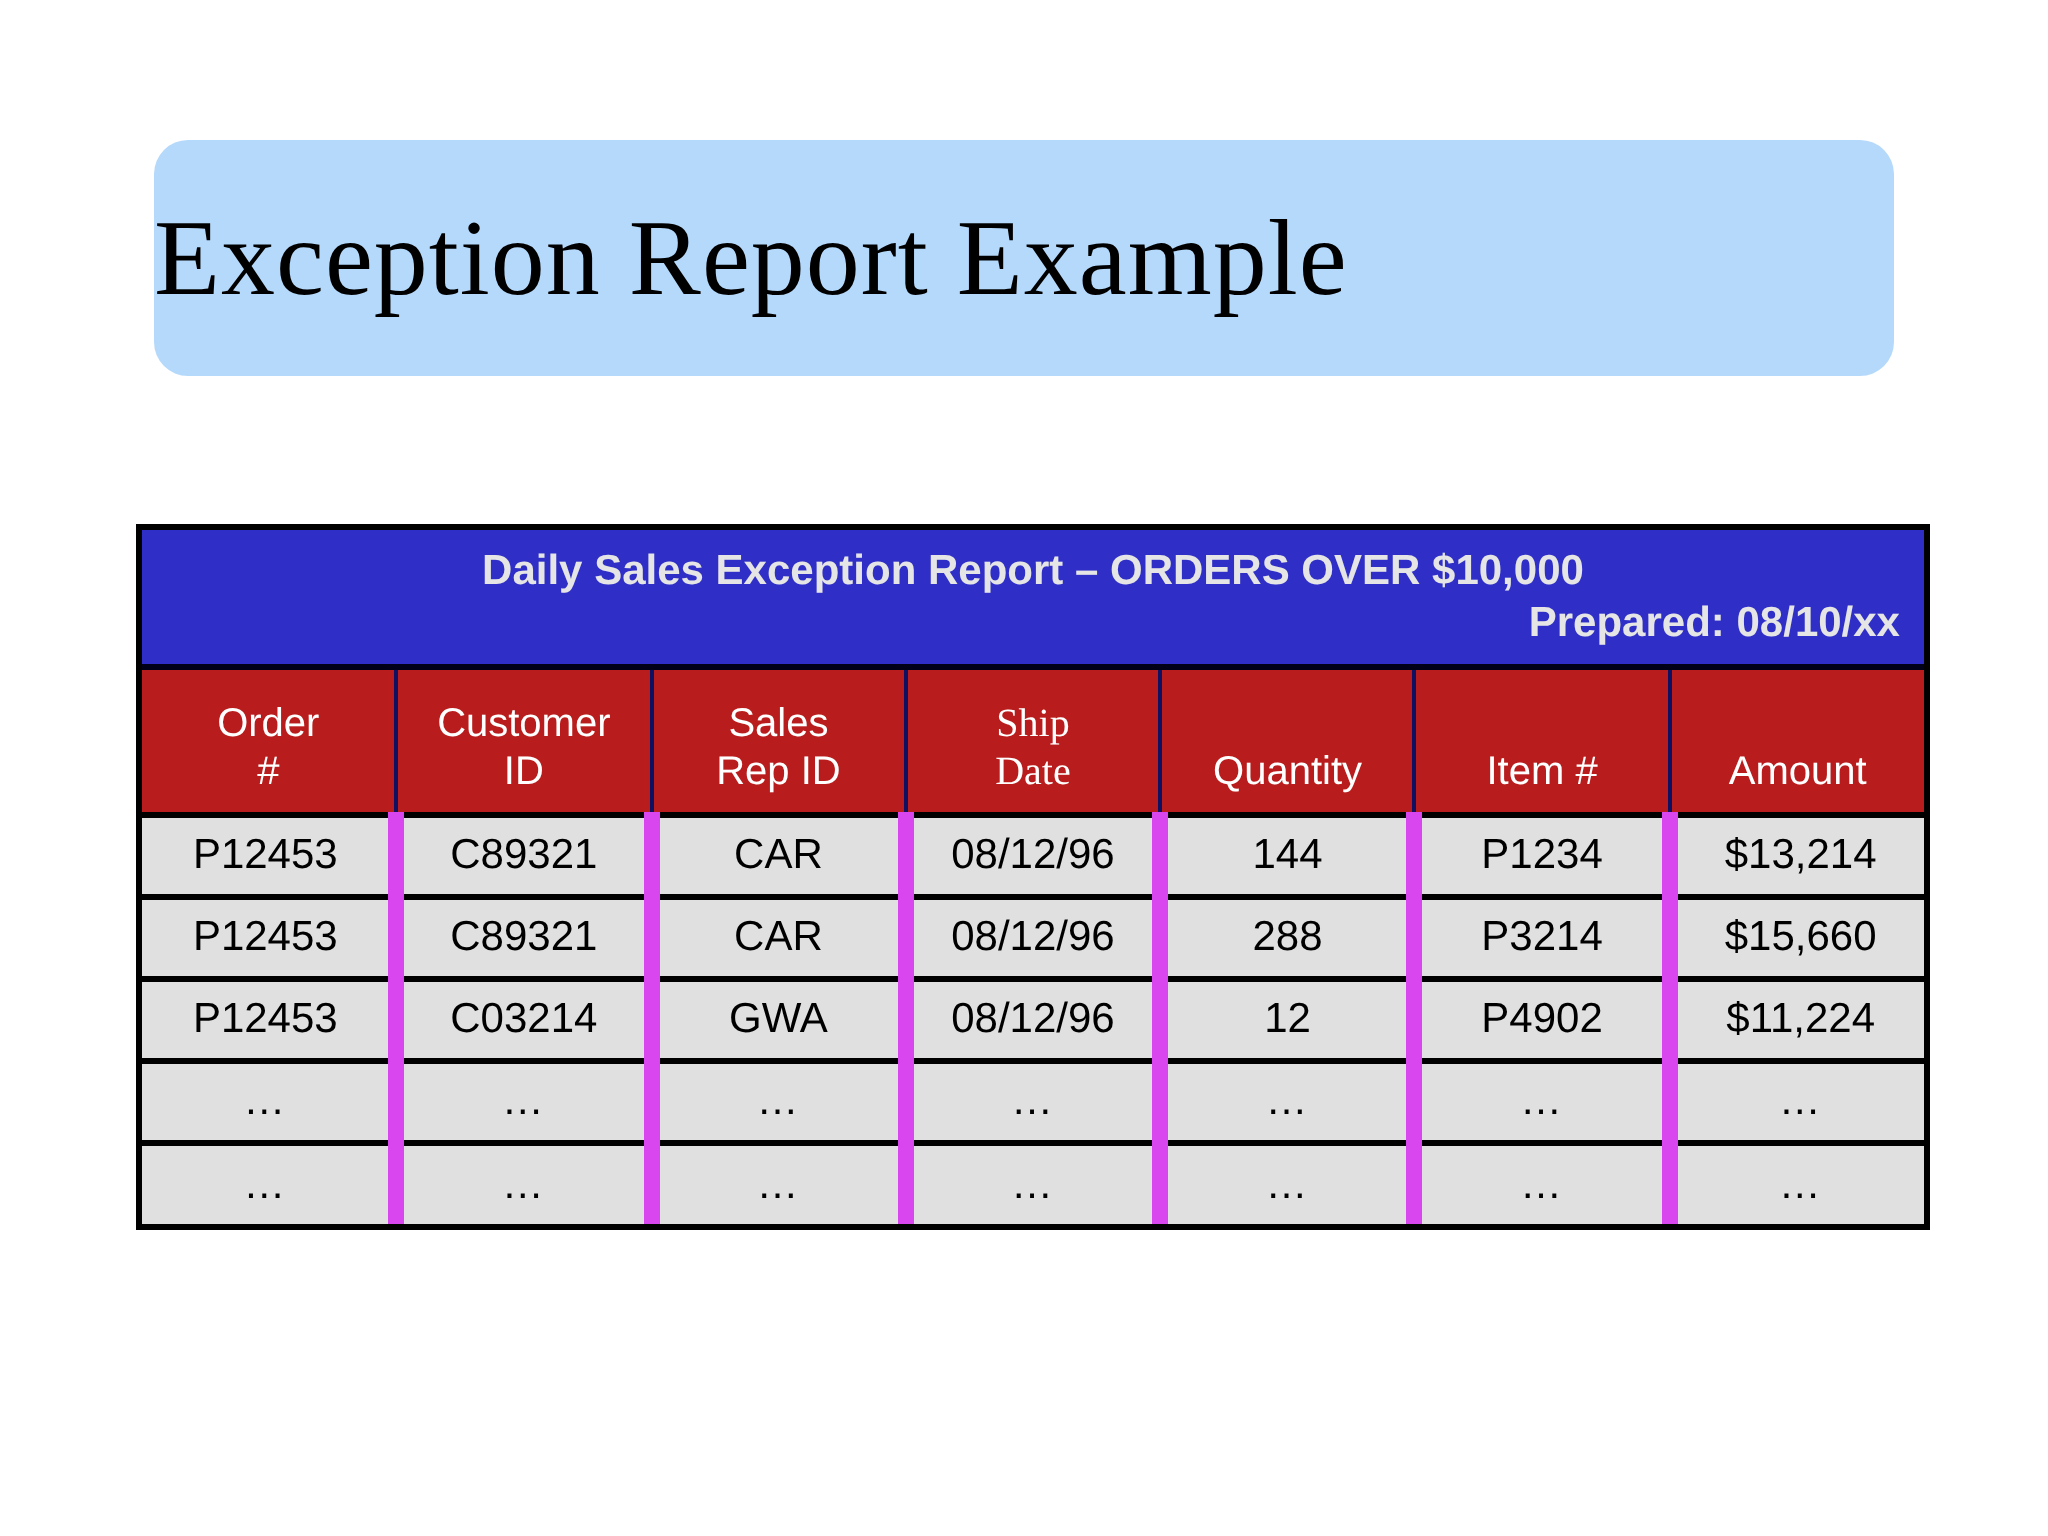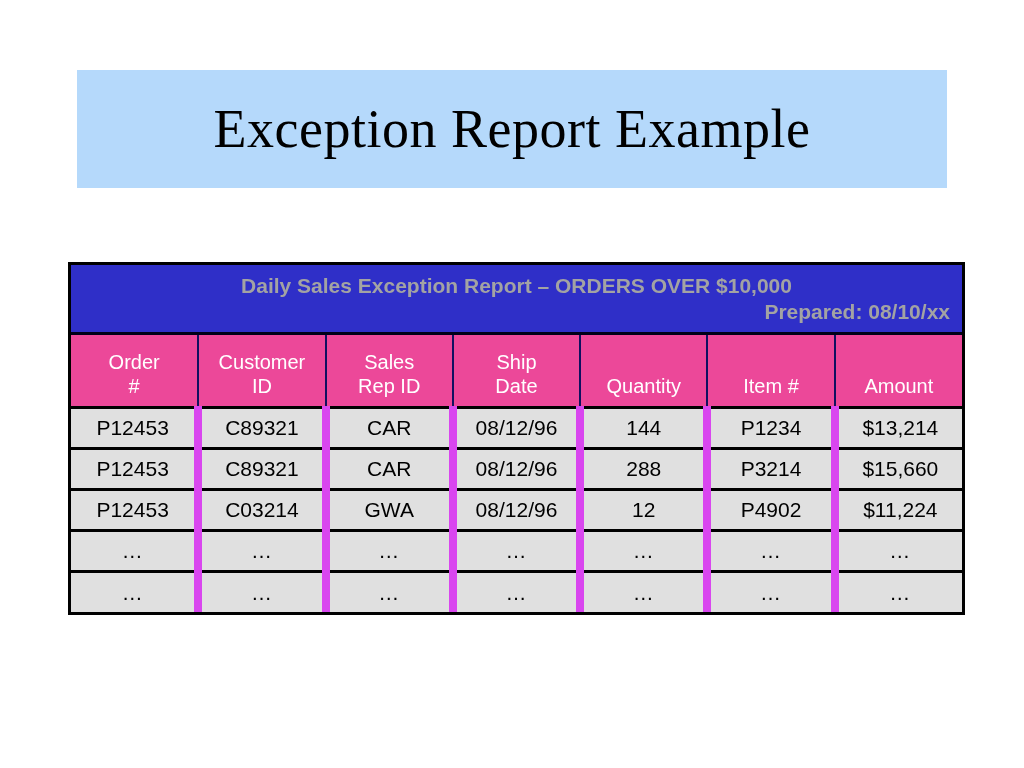--- a/index.html
+++ b/index.html
@@ -19,21 +19,22 @@
   
   #title-banner {
     position: absolute;
     left: 77px;
     top: 70px;
     width: 870px;
     height: 118px;
     background: #b5d9fb;
     display: flex;
     align-items: center;
-    justify-content: center;
+    justify-content: flex-start;
+    border-radius: 17px;
   }
   #title-text {
     font-family: "Liberation Serif", "DejaVu Serif", serif;
     font-size: 54px;
     font-weight: 400;
     color: #000000;
     letter-spacing: 0.5px;
     white-space: nowrap;
     line-height: 1;
   }
@@ -51,21 +52,21 @@
   }
   #report-table table {
     width: 100%;
     border-collapse: collapse;
     table-layout: fixed;
   }
 
   
   .report-band {
     background: #2f2fc8;
-    color: #a3a3a3;
+    color: #e5e5e5;
     padding: 0;
     border: none;
     border-bottom: 3px solid #000018;
   }
   .report-band-inner {
     padding: 8px 12px 6px 12px;
   }
   .report-band-title {
     font-size: 21px;
     text-align: center;
@@ -74,21 +75,21 @@
   }
   .report-band-prepared {
     font-size: 21px;
     text-align: right;
     line-height: 1.25;
     white-space: nowrap;
   }
 
   
   #report-table thead.col-head th {
-    background: #ec4899;
+    background: #b91c1c;
     color: #ffffff;
     font-weight: 400;
     font-size: 20px;
     line-height: 1.18;
     height: 74px;
     padding: 0 4px 7px 4px;
     vertical-align: bottom;
     text-align: center;
     border-left: 2px solid #101060;
     border-right: 2px solid #101060;
@@ -149,21 +150,21 @@
             <div>#</div>
           </th>
           <th style="width: 145px; margin-top: 12px;">
             <div>Customer</div>
             <div>ID</div>
           </th>
           <th style="width: 128px; margin-top: 28px;">
             <div>Sales</div>
             <div>Rep ID</div>
           </th>
-          <th style="width: 120px;">
+          <th style="width: 120px; font-family: Liberation Serif, serif;">
             <div>Ship</div>
             <div>Date</div>
           </th>
           <th style="width: 119px;">
             <div>Quantity</div>
           </th>
           <th style="width: 121px;">
             <div>Item #</div>
           </th>
           <th style="width: 128px;">

